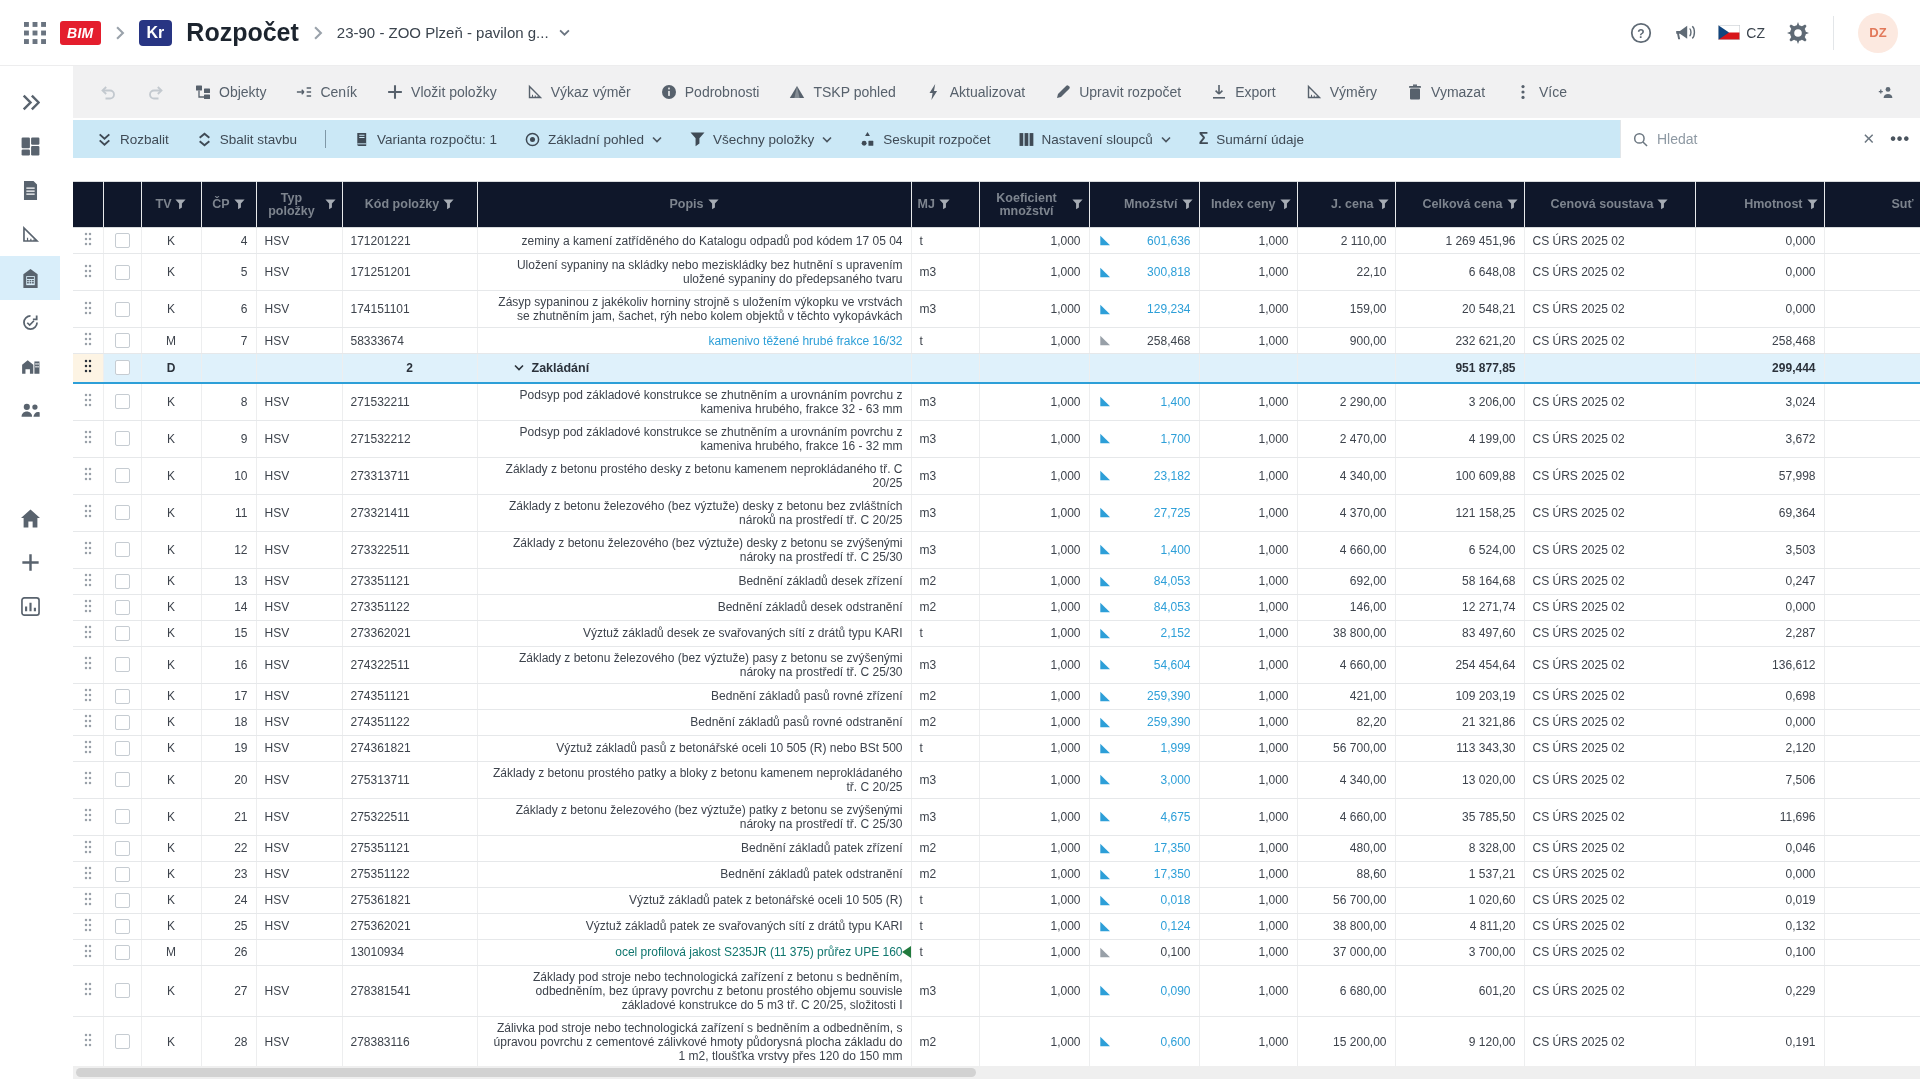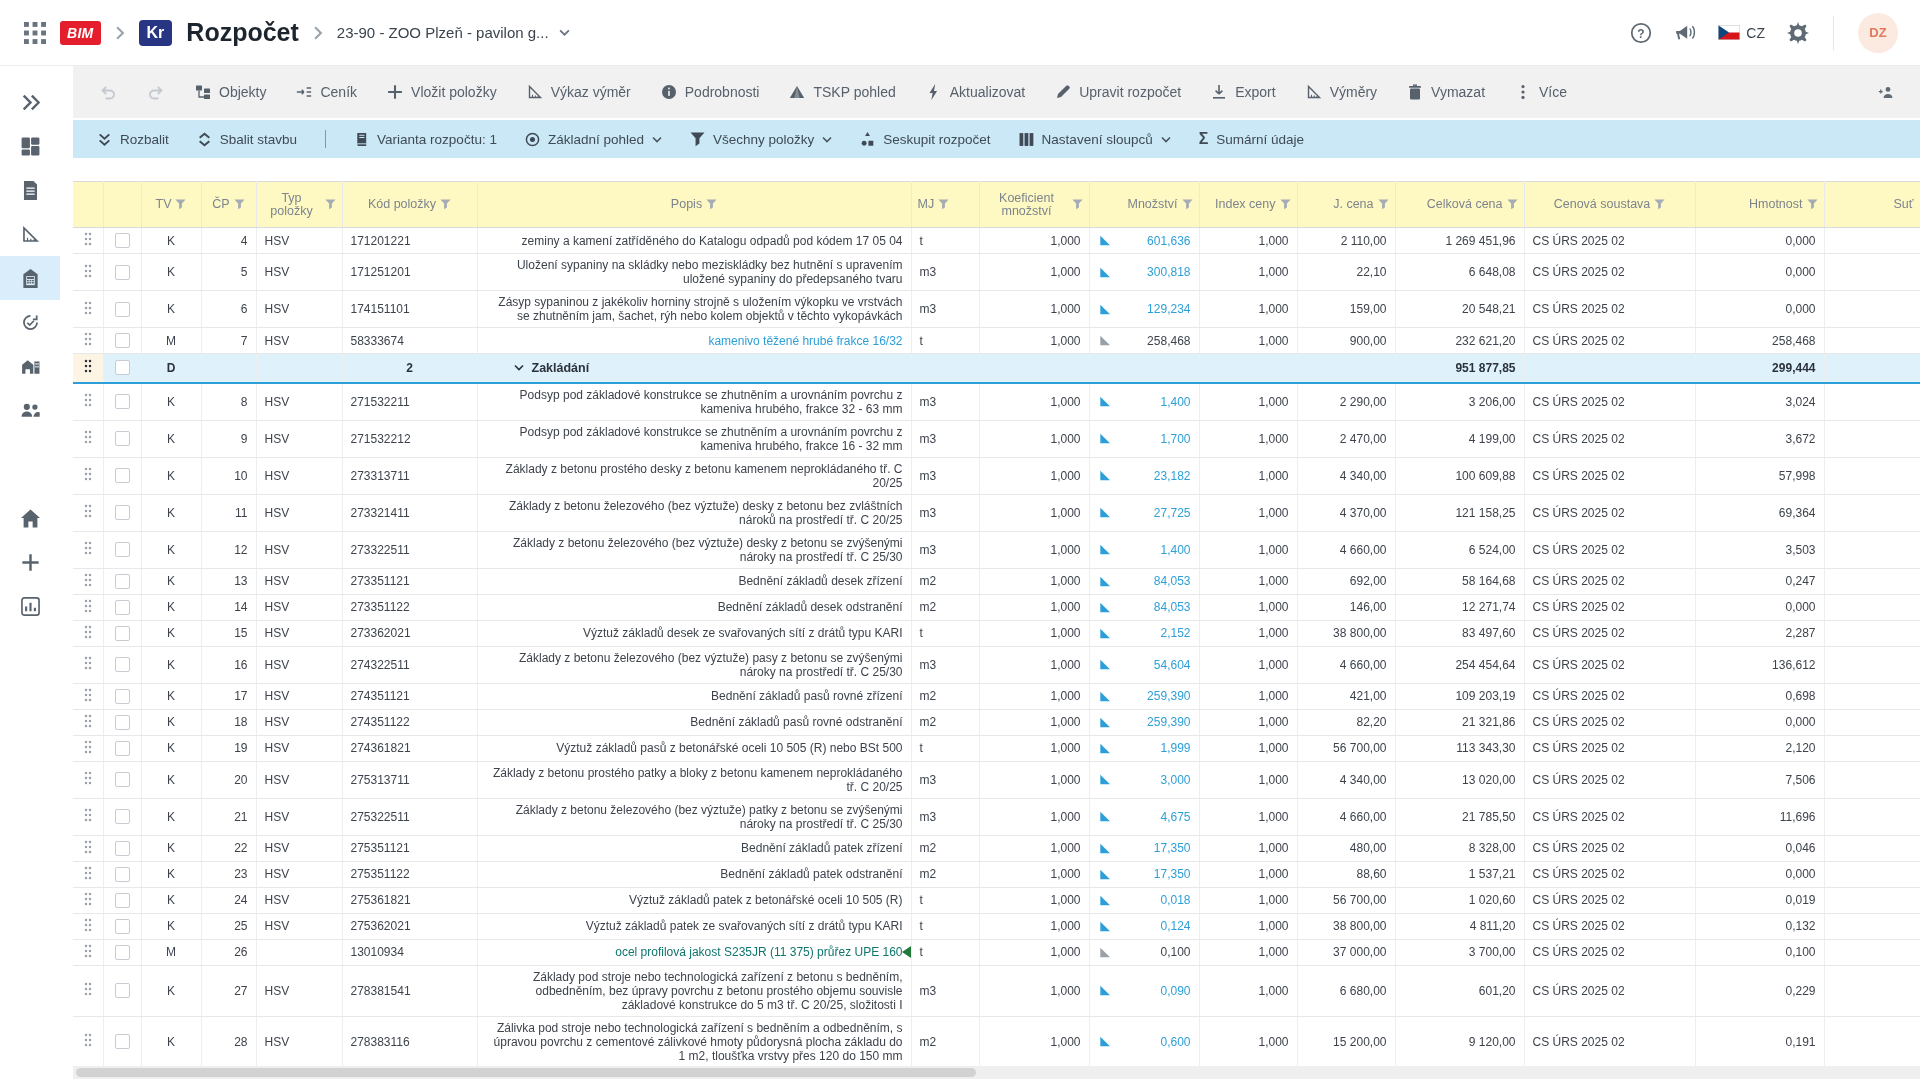--- a/index.html
+++ b/index.html
@@ -48,21 +48,21 @@
   .searchbox{ position:absolute; right:0; top:0; bottom:0; width:300px; background:#fff; display:flex; align-items:center; padding:0 10px 0 12px; gap:9px; border-left:1px solid #e2e6e9;}
   .searchbox svg{ width:15px; height:15px; color:#6b7680; flex:none;}
   .searchbox input{ border:none; outline:none; flex:1; font-size:14px; color:#3b444e; font-family:inherit; min-width:0;}
   .searchbox input::placeholder{ color:#8e99a3; }
   .s-clear{ color:#6b7680; font-size:15px; cursor:pointer; padding:0 2px;}
   .s-more{ color:#4a545e; font-size:16px; letter-spacing:1px; cursor:pointer; font-weight:bold; padding-left:4px;}
 
   
   .table-area{ flex:1; position:relative; overflow:hidden; margin-top:23px; }
   table{ border-collapse:collapse; table-layout:fixed; width:1847px; }
-  thead th{ height:46px; font-size:12.5px; font-weight:normal; color:#7d848e; background:#fef9c3; border-top:1px solid #d8dbdd; border-bottom:1px solid #d8dbdd; border-right:1px solid #e7e9eb; padding:2px 6px; vertical-align:middle;}
+  thead th{ height:46px; font-size:12.5px; font-weight:bold; color:#7d848e; background:#0f172a; border-top:1px solid #d8dbdd; border-bottom:1px solid #d8dbdd; border-right:1px solid #e7e9eb; padding:2px 6px; vertical-align:middle;}
   .th-in{ display:flex; align-items:center; gap:4px; line-height:13px;}
   .th-in.center{ justify-content:center;}
   .th-in.num{ justify-content:flex-end;}
   .th-in.left{ justify-content:flex-start;}
   .funnel{ color:#a6acb4; flex:none; width:11px; height:11px;}
   tbody td{ font-size:12px; color:#3d434c; border-bottom:1px solid #e6e8ea; border-right:1px solid #edeeef; padding:4px 8px; vertical-align:middle; line-height:14px; background:#fff;}
   td.c-drag{ text-align:center; color:#9aa1a9; padding:4px 2px; cursor:grab;}
   td.c-drag svg{ width:8px; height:14px;}
   td.c-select{ text-align:center; padding:4px 2px;}
   .cbx{ width:15px; height:15px; border:1px solid #c6ccd2; border-radius:2px; background:#fff; margin:0 auto; cursor:pointer;}
@@ -481,20 +481,31 @@
               <path d="m1 1 4 4 4-4"></path>
             </svg>
           </span>
         </span>
         <span class="fbtn">
           <span style="display: inline-flex; align-items: center;">
             <span class="sigma">Σ</span>
           </span>
           <span>Sumární údaje</span>
         </span>
+        <span class="searchbox">
+          <span style="display: inline-flex; align-items: center;">
+            <svg viewBox="0 0 16 16" fill="none" stroke="currentColor" stroke-width="1.6">
+              <circle cx="6.8" cy="6.8" r="5"></circle>
+              <path d="m10.6 10.6 4.4 4.4"></path>
+            </svg>
+          </span>
+          <input type="text" placeholder="Hledat" style="">
+          <span class="s-clear">✕</span>
+          <span class="s-more">•••</span>
+        </span>
       </div>
 
     <div class="table-area">
       <table>
         <colgroup id="cols">
             <col style="width: 30px;">
             <col style="width: 38px;">
             <col style="width: 60px;">
             <col style="width: 55px;">
             <col style="width: 86px;">
@@ -1370,21 +1381,21 @@
                   <span class="qtri blue" style="display: inline-flex; align-items: center;">
                     <svg viewBox="0 0 14 14">
                       <path d="M2.5 1.8v10.4h10.4z" fill="currentColor"></path>
                     </svg>
                   </span>
                   <span class="qval blue">4,675</span>
                 </div>
               </td>
               <td class="num">1,000</td>
               <td class="num">4 660,00</td>
-              <td class="num">21 785,50</td>
+              <td class="num">35 785,50</td>
               <td>CS ÚRS 2025 02</td>
               <td class="num">11,696</td>
               <td></td>
             </tr>
             <tr>
               <td class="c-drag"><span style="display: inline-flex; align-items: center;">
                   <svg viewBox="0 0 8 14" fill="currentColor">
                     <circle cx="2" cy="2" r="1.25"></circle>
                     <circle cx="6" cy="2" r="1.25"></circle>
                     <circle cx="2" cy="7" r="1.25"></circle>

